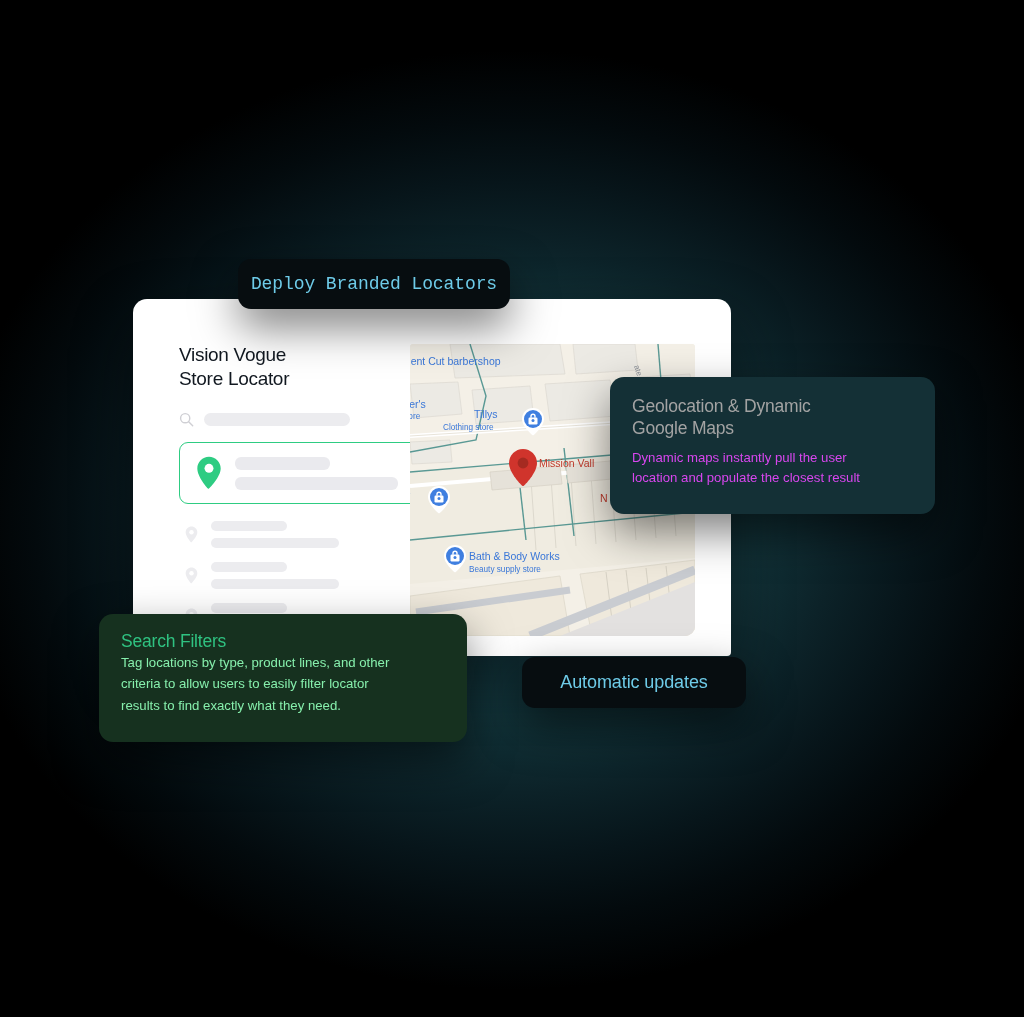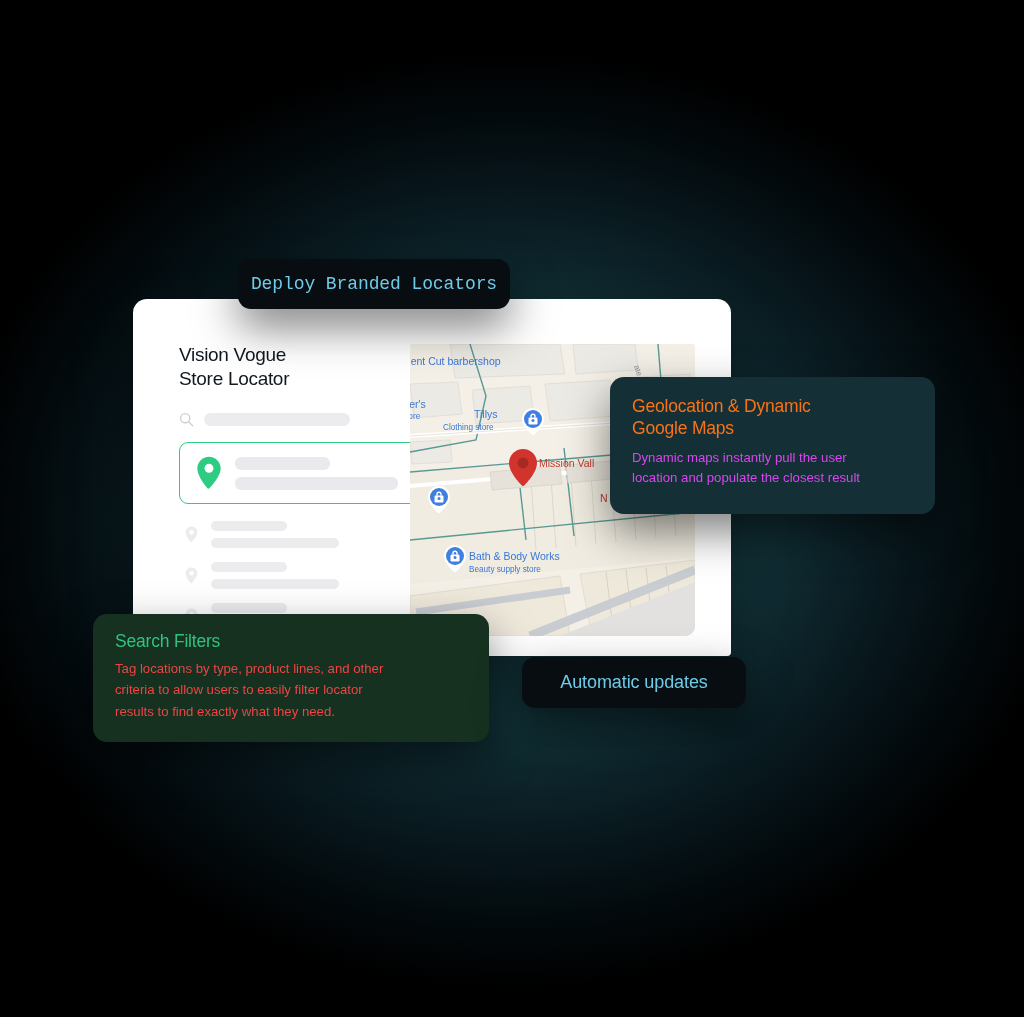--- a/index.html
+++ b/index.html
@@ -138,44 +138,43 @@
   }
 
   #card-geo {
     left: 610px; top: 377px;
     width: 325px; height: 137px;
     background: #143036;
     padding: 18px 22px 16px 22px;
   }
   #card-geo .callout-title {
     font-size: 17.5px; line-height: 1.28;
-    color: #f97316; letter-spacing: -.2px;
+    color: #a3a3a3; letter-spacing: -.2px;
     white-space: pre-line;
   }
   #card-geo .callout-body {
     margin-top: 8px;
     font-size: 13.2px; line-height: 1.55;
     color: #d946ef;
     white-space: pre-line;
   }
 
   #card-filters {
-    left: 93px; top: 614px;
-    width: 396px; height: 128px;
+    left: 99px; top: 614px;
+    width: 368px; height: 128px;
     background: #16311f;
     padding: 17px 22px 16px 22px;
   }
   #card-filters .callout-title {
     font-size: 17.5px; line-height: 1.2;
     color: #2fc281; letter-spacing: -.2px;
   }
   #card-filters .callout-body {
-    margin-top: 6px;
     font-size: 13.2px; line-height: 1.62;
-    color: #ef4444;
+    color: #86efac;
     white-space: pre-line;
   }
 </style>
 </head>
 <body>
 
 <div id="stage">
 
   <div id="app-card">
 

